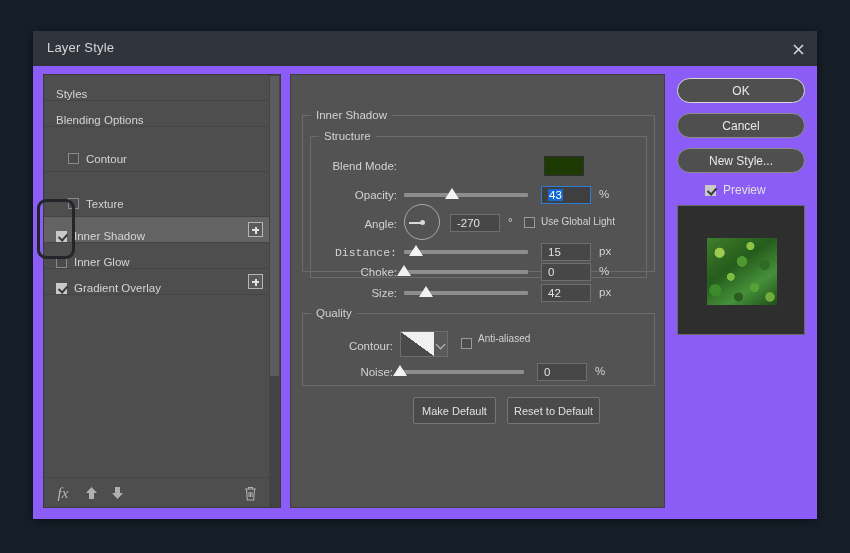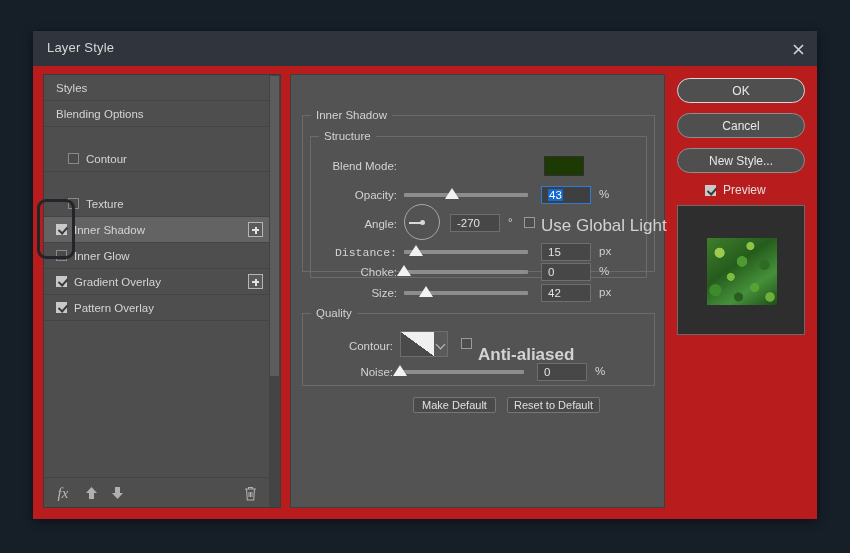--- a/index.html
+++ b/index.html
@@ -8,21 +8,21 @@
     background: #161e28;
     font-family: "Liberation Sans", sans-serif;
     overflow: hidden;
   }
   #root { position: relative; width: 850px; height: 553px; }
 
   
   .dialog {
     position: absolute; left: 33px; top: 31px;
     width: 784px; height: 488px;
-    background: #b91c1c;
+    background: #8b5cf6;
     box-shadow: 0 2px 10px rgba(0,0,0,.45);
   }
   .titlebar {
     position: relative; height: 35px;
     background: #30343d;
   }
   .titlebar .title {
     position: absolute; left: 14px; top: 9px;
     font-size: 13px; color: #d6d6d6; letter-spacing: .2px;
   }
@@ -41,21 +41,21 @@
     background: #4e4e4e;
     border: 1px solid #3b3b3b;
   }
   .styles-list { position: absolute; left: 0; top: 0; right: 11px; bottom: 0; }
   .srow {
     position: relative; height: 26px;
     border-bottom: 1px solid #444;
     background: #4e4e4e;
     display: flex; align-items: center;
   }
-  .srow.plain { padding-left: 12px; }
+  .srow.plain { padding-left: 12px; align-items: flex-end; }
   .srow.indent { padding-left: 24px; margin-top: 19px; }
   .srow.sel { background: #636363; }
   .srow .lbl { font-size: 11.5px; color: #d4d4d4; white-space: nowrap; }
   .srow.head .lbl { color: #dcdcdc; }
   .cb {
     width: 11px; height: 11px; flex: 0 0 11px;
     border: 1px solid #8a8a8a; background: #4a4a4a;
     margin-right: 7px; position: relative;
   }
   .cb.on { background: #c9c9c9; border-color: #c9c9c9; }
@@ -180,21 +180,21 @@
     position: absolute; width: 11px; height: 11px;
     border: 1px solid #9a9a9a; background: #4d4d4d;
   }
   .cbox.on { background: #c9c9c9; border-color: #c9c9c9; }
   .cbox.on::after {
     content: ""; position: absolute;
     left: 3px; top: 0px; width: 4px; height: 7px;
     border: solid #3a3a3a; border-width: 0 2px 2px 0;
     transform: rotate(42deg);
   }
-  .cbox-lbl { position: absolute; font-size: 17px; color: #d2d2d2; white-space: nowrap; }
+  .cbox-lbl { position: absolute; font-size: 10px; color: #d2d2d2; white-space: nowrap; }
 
   .contour-btn {
     position: absolute; width: 48px; height: 26px;
     border: 1px solid #6e6e6e; background: #5a5a5a;
     display: flex;
   }
   .contour-btn .thumb {
     width: 33px; height: 100%;
     background: linear-gradient(to top right, #4a4a4a 0%, #4a4a4a 49.5%, #f0f0f0 50%, #f0f0f0 100%);
   }
@@ -202,21 +202,21 @@
     flex: 1; position: relative;
   }
   .contour-btn .chev2::after {
     content: ""; position: absolute; left: 3px; top: 9px;
     width: 6px; height: 6px;
     border-right: 1.5px solid #c6c6c6; border-bottom: 1.5px solid #c6c6c6;
     transform: rotate(45deg);
   }
 
   .pbtn {
-    position: absolute; height: 16px;
+    position: absolute; height: 27px;
     background: #4a4a4a; border: 1px solid #767676; border-radius: 2px;
     color: #e0e0e0; font-size: 11px;
     display: flex; align-items: center; justify-content: center;
   }
 
   
   .rbtn {
     position: absolute; left: 677px; width: 128px; height: 25px;
     border: 1px solid #8e8e8e; border-radius: 13px;
     background: #4f4f4f; color: #e8e8e8; font-size: 12px;
@@ -305,24 +305,20 @@
           <span class="cb"></span>
           <span class="lbl">Inner Glow</span>
         </div>
 
         <div class="srow plain">
           <span class="cb on"></span>
           <span class="lbl">Gradient Overlay</span>
           <span class="plus-btn"></span>
         </div>
 
-        <div class="srow plain">
-          <span class="cb on"></span>
-          <span class="lbl">Pattern Overlay</span>
-        </div>
 
         <div class="styles-filler" style="height:160px"></div>
       </div>
 
       <div class="panel-scroll">
         <div class="thumb"></div>
       </div>
 
       <div class="styles-toolbar">
         <div class="tool-ic tool-fx">fx</div>
@@ -404,21 +400,21 @@
 
       <fieldset class="group g-qual">
         <legend>Quality</legend>
 
         <div class="lblr" style="left:12px; top:21px; width:78px;">Contour:</div>
         <div class="contour-btn" style="left:97px; top:12px;">
           <div class="thumb"></div>
           <div class="chev2"></div>
         </div>
         <div class="cbox" style="left:158px; top:19px;"></div>
-        <div class="cbox-lbl" style="left:175px; top:26px;font-weight:bold;">Anti-aliased</div>
+        <div class="cbox-lbl" style="left:175px; top:14px;">Anti-aliased</div>
 
         <div class="lblr" style="left:12px; top:47px; width:78px;">Noise:</div>
         <div class="track" style="left:97px; top:51px; width:124px;"></div>
         <div class="knob" style="left:90px; top:46px;"></div>
         <div class="num" style="left:234px; top:44px;">
           <span>0</span>
         </div>
         <div class="unit" style="left:292px; top:46px;">%</div>
       </fieldset>
 

